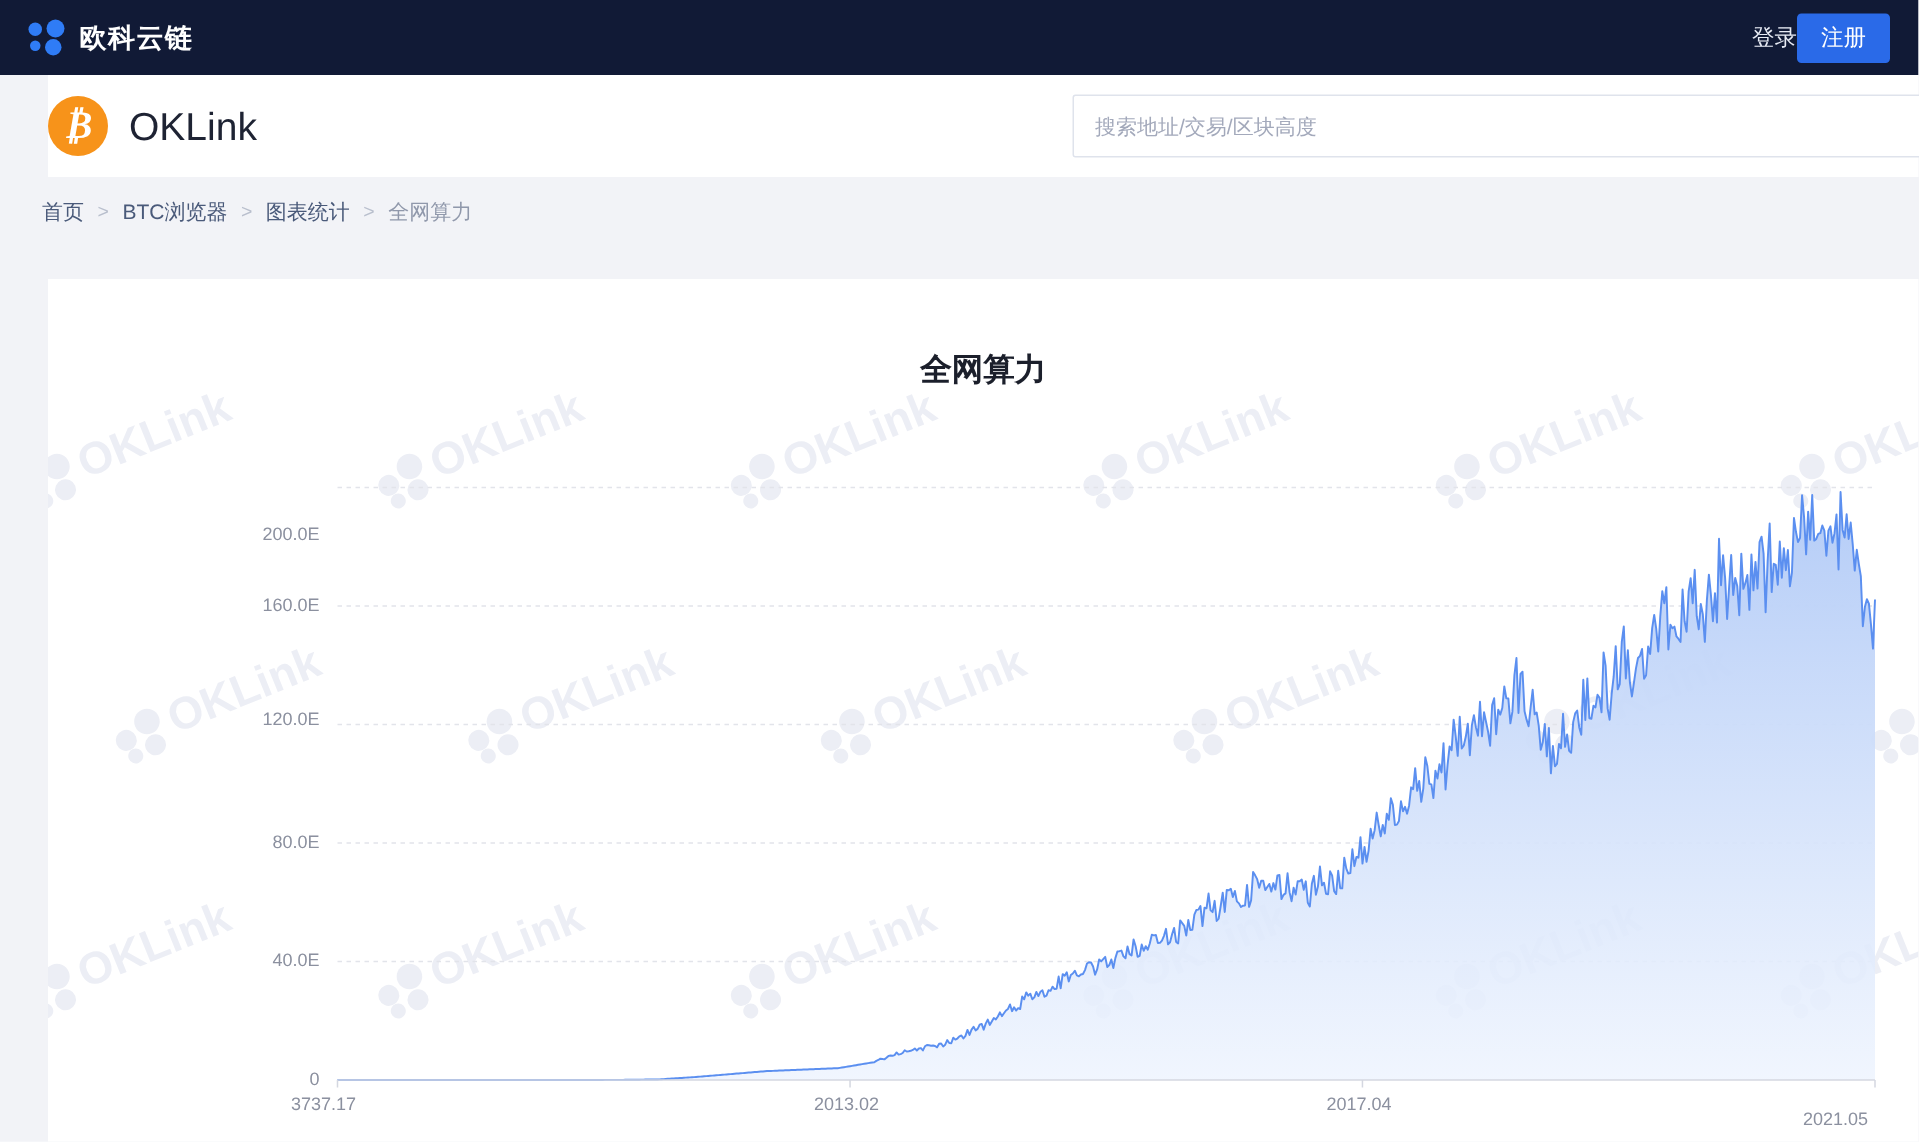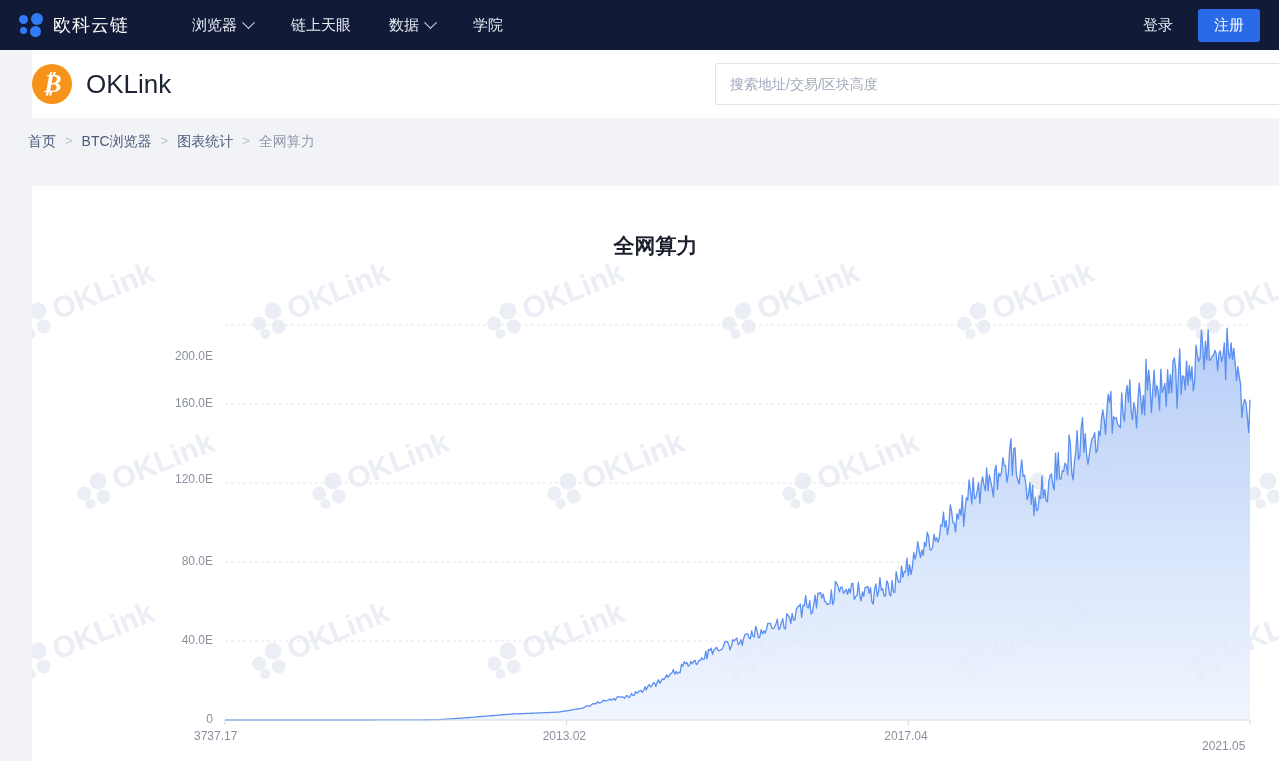--- a/index.html
+++ b/index.html
@@ -20,39 +20,39 @@
   .brand { display: flex; align-items: center; margin-left: 19px; }
   .brand-logo {
     width: 26px; height: 24px; position: relative; margin-right: 8px;
   }
   .brand-logo i { position: absolute; border-radius: 50%; background: #2a6ae8; display:block; }
   .brand-logo i.d1 { width: 9px;  height: 9px;  left: 0px;  top: 2px;  background:#2f7cf6;}
   .brand-logo i.d2 { width: 12px; height: 12px; left: 12px; top: 0px;  background:#2f7cf6;}
   .brand-logo i.d3 { width: 7px;  height: 7px;  left: 1px;  top: 14px; background:#2f7cf6;}
   .brand-logo i.d4 { width: 11px; height: 11px; left: 11px; top: 13px; background:#2f7cf6;}
   .brand-name {
-    color: #ffffff; font-size: 18px; font-weight: normal; letter-spacing: 1px;
+    color: #ffffff; font-size: 18px; font-weight: bold; letter-spacing: 1px;
   }
 
   .nav-links { display: flex; align-items: center; margin-left: 63px; }
   .nav-item {
     color: #e8ecf5; font-size: 15px; margin-right: 38px;
     display: flex; align-items: center; cursor: pointer; white-space: nowrap;
   }
   .nav-item .chev {
     display: inline-block; margin-left: 7px; width: 9px; height: 9px;
     border-right: 1.6px solid #cfd7e8; border-bottom: 1.6px solid #cfd7e8;
     transform: rotate(45deg) translate(-2px,-2px);
   }
 
   .nav-right {
     position: absolute; right: 19px; top: 0; height: 50px;
     display: flex; align-items: center;
   }
-  .login-link { color: #e8ecf5; font-size: 15px; margin-right: 25px; cursor: pointer; }
+  .login-link { color: #e8ecf5; font-size: 15px; cursor: pointer; }
   .register-btn {
     background: #2a6ae8; color: #fff; font-size: 15px;
     padding: 7px 16px; border-radius: 3px; border: none; cursor: pointer;
     font-family: inherit;
   }
 
   
   .coin-header {
     position: absolute; left: 32px; top: 50px;
     width: 1247px; height: 68px;
@@ -128,36 +128,20 @@
   <div class="brand">
     <span class="brand-logo">
       <i class="d1"></i>
         <i class="d2"></i>
         <i class="d3"></i>
         <i class="d4"></i>
     </span>
     <span class="brand-name">欧科云链</span>
   </div>
 
-  <div class="nav-links">
-    <div class="nav-item">
-      <span>浏览器</span>
-      <span class="chev"></span>
-    </div>
-    <div class="nav-item">
-      <span>链上天眼</span>
-    </div>
-    <div class="nav-item">
-      <span>数据</span>
-      <span class="chev"></span>
-    </div>
-    <div class="nav-item">
-      <span>学院</span>
-    </div>
-  </div>
 
   <div class="nav-right">
     <span class="login-link">登录</span>
     <button class="register-btn">注册</button>
   </div>
 </div>
 
 <div class="coin-header">
   <div class="coin-block">
     <span class="coin-icon">₿</span>

